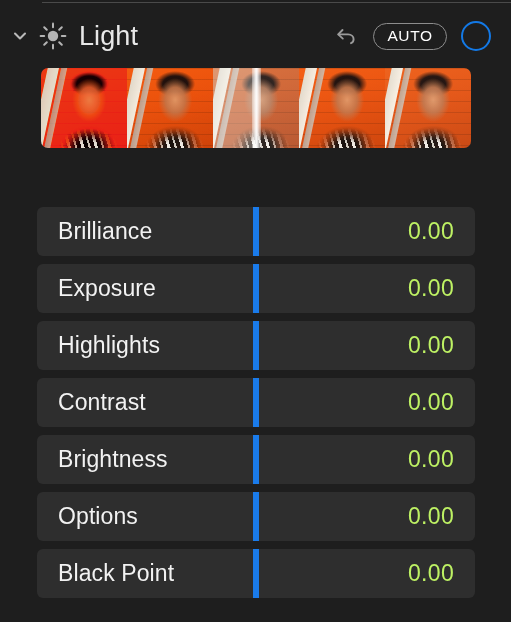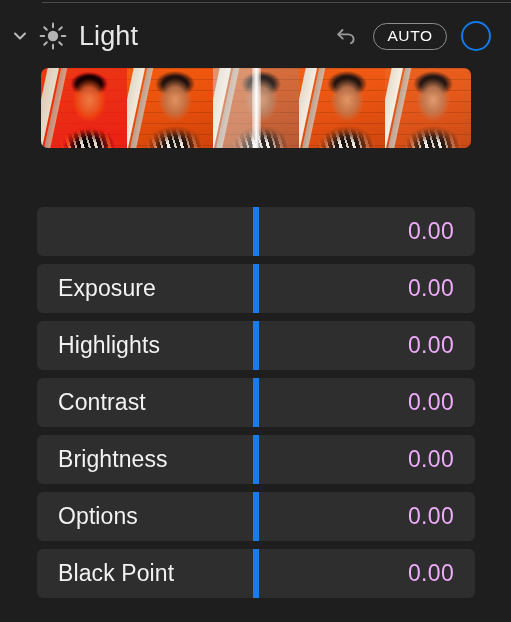--- a/index.html
+++ b/index.html
@@ -268,21 +268,21 @@
     bottom: 0;
     width: 6px;
     background: #1a7bea;
     border-radius: 0;
   }
 
   .slider-value {
     margin-left: auto;
     margin-right: 21px;
     font-size: 23px;
-    color: #f0abfc;
+    color: #bef264;
     font-weight: 400;
     letter-spacing: 0.3px;
     z-index: 2;
     font-variant-numeric: tabular-nums;
   }
 </style>
 </head>
 <body>
 
 <div class="panel">
@@ -350,20 +350,21 @@
       <div class="photo"></div>
     </div>
   </div>
 
 
   <div class="sliders" id="sliders">
       <div class="slider-row">
         <div class="slider-track">
           <div class="slider-handle" style="left: calc(50% - 3px); background: rgb(26, 123, 234);"></div>
         </div>
+        <div class="slider-label">Brilliance</div>
         <div class="slider-value">0.00</div>
       </div>
       <div class="slider-row">
         <div class="slider-track">
           <div class="slider-handle" style="left: calc(50% - 3px); background: rgb(26, 123, 234);"></div>
         </div>
         <div class="slider-label">Exposure</div>
         <div class="slider-value">0.00</div>
       </div>
       <div class="slider-row">

